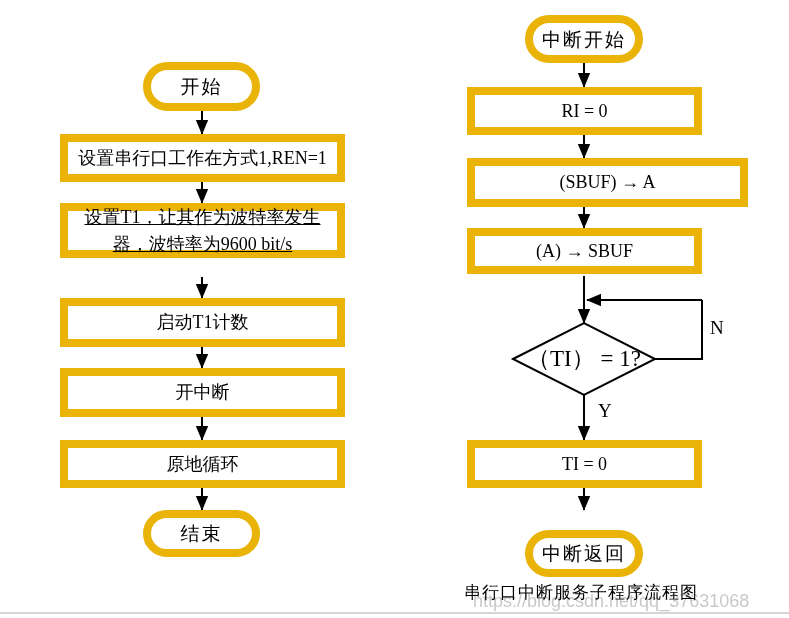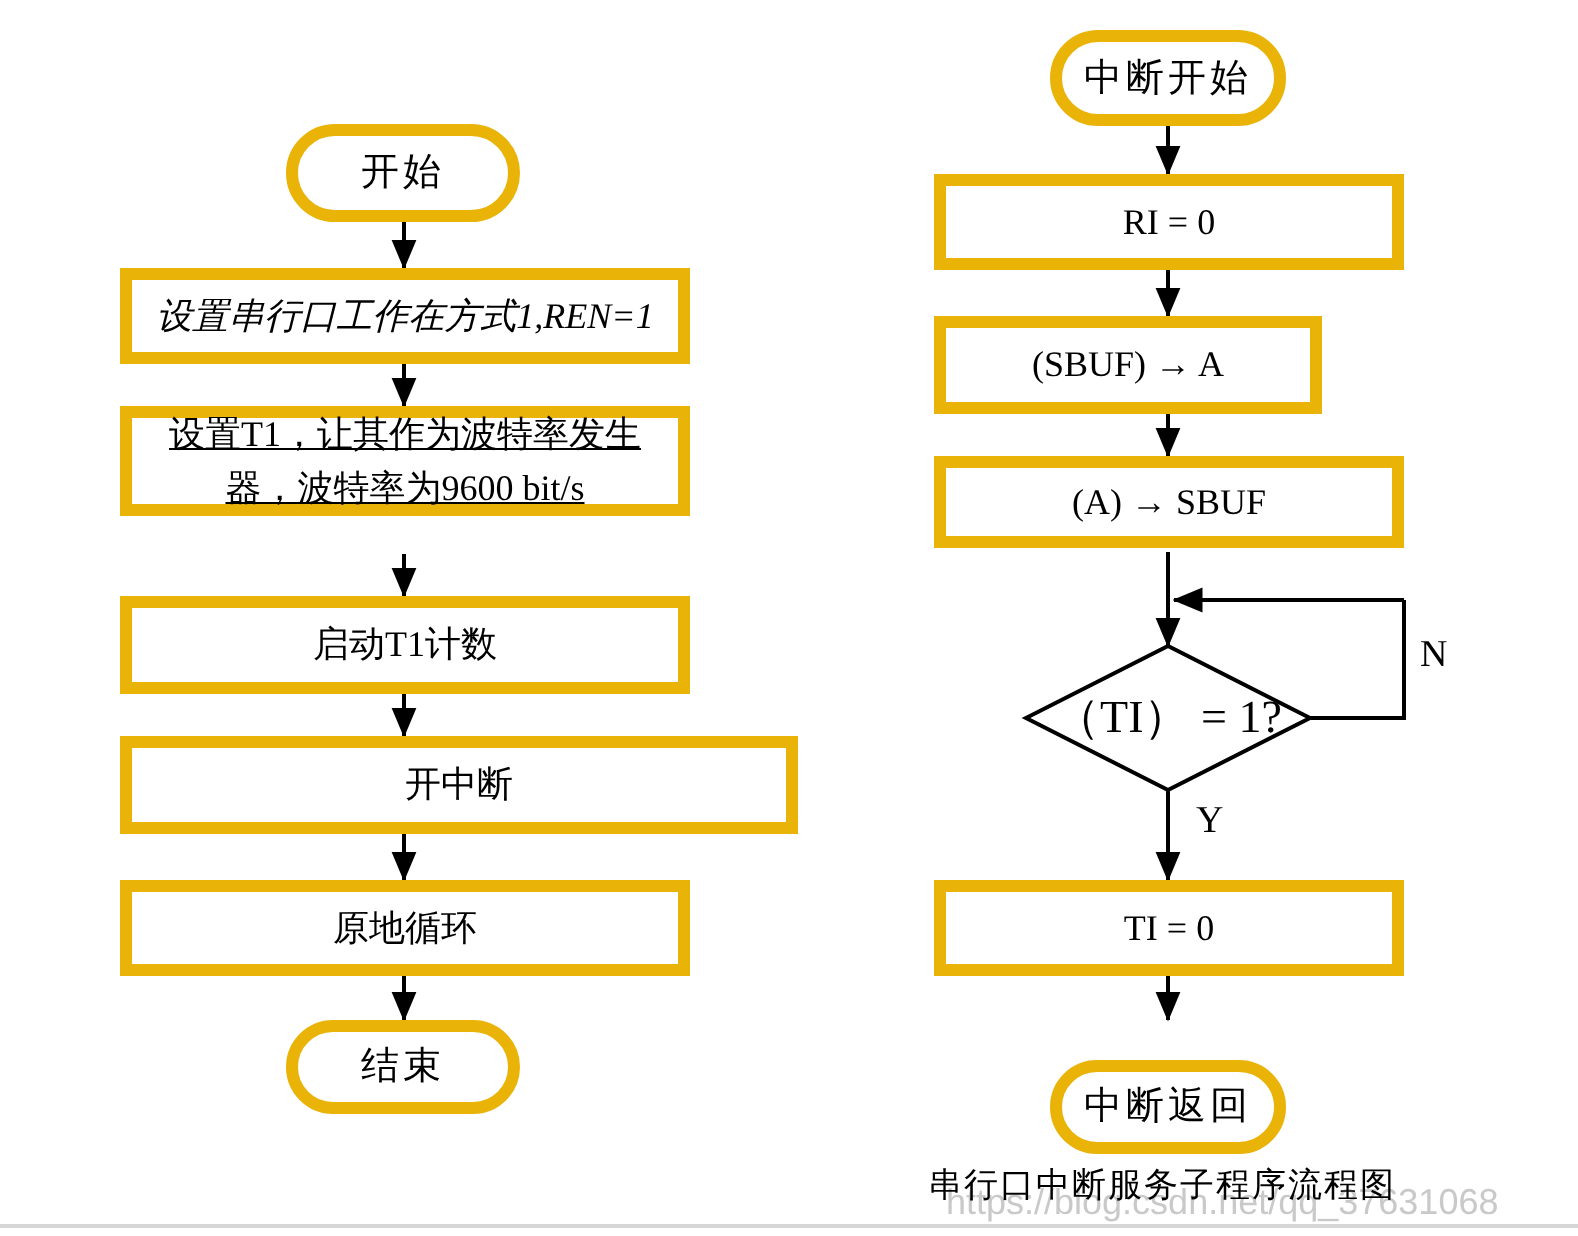--- a/index.html
+++ b/index.html
@@ -5,21 +5,21 @@
   html,body { margin:0; padding:0; background:#ffffff; }
   .canvas {
     position:relative; width:789px; height:618px; background:#ffffff;
     font-family:"Liberation Serif","DejaVu Serif",serif; color:#000;
     overflow:hidden;
   }
   svg.wires { position:absolute; left:0; top:0; z-index:0; }
   .node {
     position:absolute; box-sizing:border-box; z-index:1;
     display:flex; align-items:center; justify-content:center;
-    text-align:center; background:#ffffff; border:6px solid #eab308;
+    text-align:center; background:#ffffff; border:8px solid #eab308;
     font-size:18px; line-height:27px; white-space:pre-line;
   }
   .terminal { border-radius:25px; font-size:19px; letter-spacing:2px; }
   .decision-label {
     position:absolute; z-index:2; text-align:center;
     font-size:23px; line-height:20px;
   }
   .branch-label { position:absolute; z-index:2; font-size:19px; }
   .caption {
     position:absolute; z-index:2; font-size:17px; text-align:center;
@@ -66,55 +66,55 @@
       <line x1="584" y1="488" x2="584" y2="510" marker-end="url(#ah)"></line>
 
       <polygon points="513,359 584,323 655,359 584,395" fill="#ffffff"></polygon>
     </g>
   </svg>
 
   <div class="node terminal" style="left:143px; top:62px; width:117px; height:49px;">
     <span>开始</span>
   </div>
 
-  <div class="node" style="left:60px; top:134px; width:285px; height:48px;font-style:italic;">
+  <div class="node" style="left:60px; top:134px; width:285px; height:48px;">
     <span>设置串行口工作在方式1,REN=1</span>
   </div>
 
   <div class="node" style="left:60px; top:203px; width:285px; height:55px;text-decoration:underline;">
     <span>设置T1，让其作为波特率发生
 器，波特率为9600 bit/s</span>
   </div>
 
   <div class="node" style="left:60px; top:298px; width:285px; height:49px;">
     <span>启动T1计数</span>
   </div>
 
-  <div class="node" style="left:60px; top:368px; width:339px; height:49px;">
+  <div class="node" style="left:60px; top:368px; width:285px; height:49px;">
     <span>开中断</span>
   </div>
 
   <div class="node terminal" style="left:143px; top:510px; width:117px; height:47px;">
     <span>结束</span>
   </div>
 
   <div class="node" style="left:60px; top:440px; width:285px; height:48px;">
     <span>原地循环</span>
   </div>
 
 
   <div class="node terminal" style="left:525px; top:15px; width:118px; height:48px;">
     <span>中断开始</span>
   </div>
 
   <div class="node" style="left:467px; top:87px; width:235px; height:48px;align-items:center;">
     <span>RI = 0</span>
   </div>
 
-  <div class="node" style="left:467px; top:158px; width:194px; height:49px;justify-content:center;">
+  <div class="node" style="left:467px; top:158px; width:281px; height:49px;justify-content:center;">
     <span>(SBUF) → A</span>
   </div>
 
   <div class="node" style="left:467px; top:228px; width:235px; height:46px;">
     <span>(A) → SBUF</span>
   </div>
 
   <div class="decision-label" style="left:513px; top:349px; width:142px;">（TI） = 1?</div>
 
   <div class="branch-label" style="left:710px; top:317px;">N</div>

